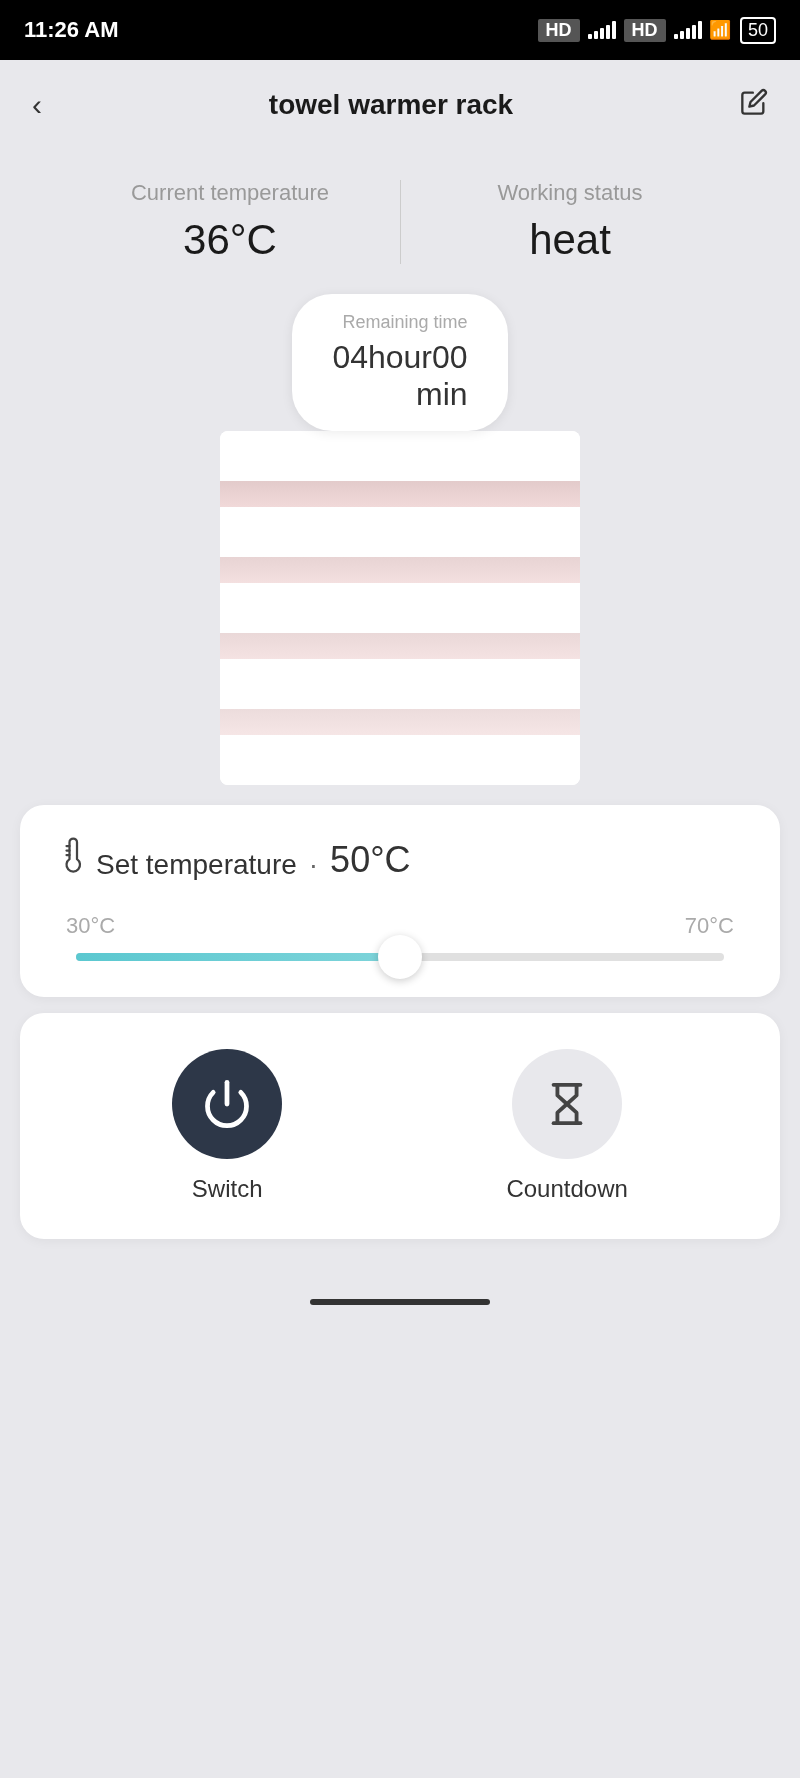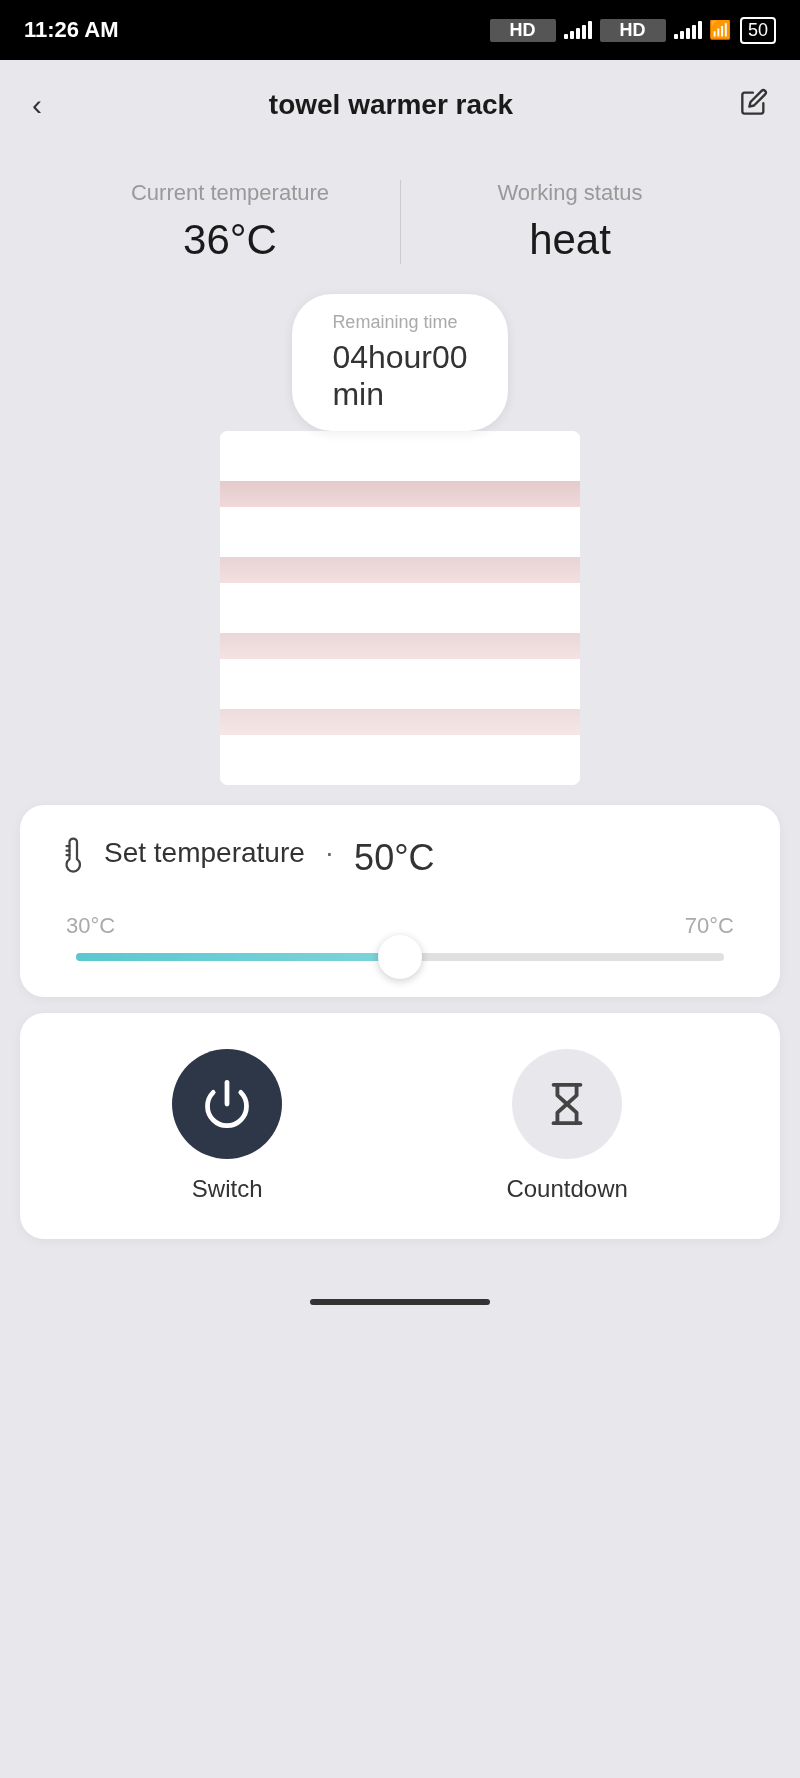--- a/index.html
+++ b/index.html
@@ -103,21 +103,21 @@
       justify-content: center;
       margin-top: 10px;
       margin-bottom: 0;
       position: relative;
       z-index: 10;
     }
     .remaining-time-bubble {
       background: white;
       border-radius: 40px;
       padding: 18px 40px;
-      text-align: left;
+      text-align: right;
       box-shadow: 0 2px 12px rgba(0,0,0,0.08);
     }
     .remaining-time-label {
       font-size: 18px;
       color: #aaa;
       margin-bottom: 6px;
     }
     .remaining-time-value {
       font-size: 32px;
       font-weight: 500;
@@ -148,22 +148,22 @@
     
     .temp-card {
       background: white;
       border-radius: 24px;
       margin: 20px 20px 16px;
       padding: 32px 36px 36px;
       box-shadow: 0 2px 12px rgba(0,0,0,0.05);
     }
     .temp-card-header {
       display: flex;
-      align-items: flex-start;
-      gap: 12px;
+      align-items: flex-end;
+      gap: 4px;
       margin-bottom: 32px;
     }
     .temp-icon {
       font-size: 32px;
       color: #444;
     }
     .temp-label {
       font-size: 28px;
       color: #333;
       font-weight: 400;
@@ -285,21 +285,21 @@
       height: 6px;
       background: #333;
       border-radius: 3px;
     }
 
     
     .hd-badge {
       background: #555;
       color: white;
       font-size: 11px;
-      padding: 1px 20px;
+      padding: 1px 8px;
       border-radius: 2px;
       font-weight: 700;
     }
 
     
     .signal-bars {
       display: inline-flex;
       align-items: flex-end;
       gap: 2px;
       height: 18px;

